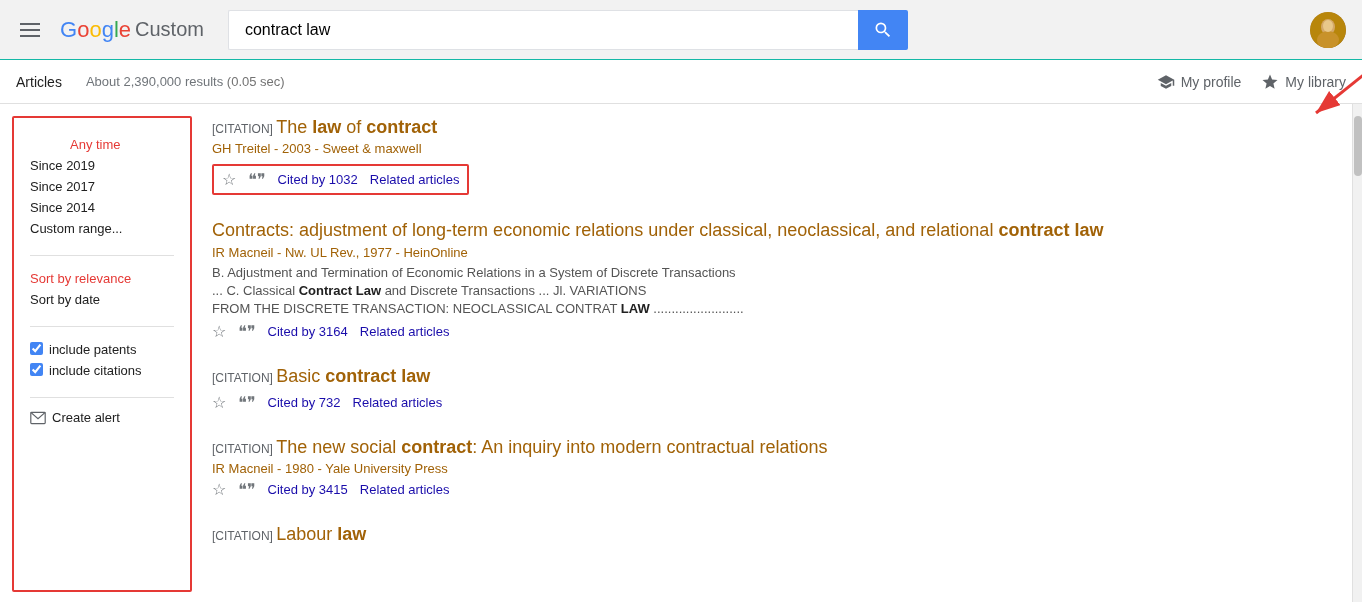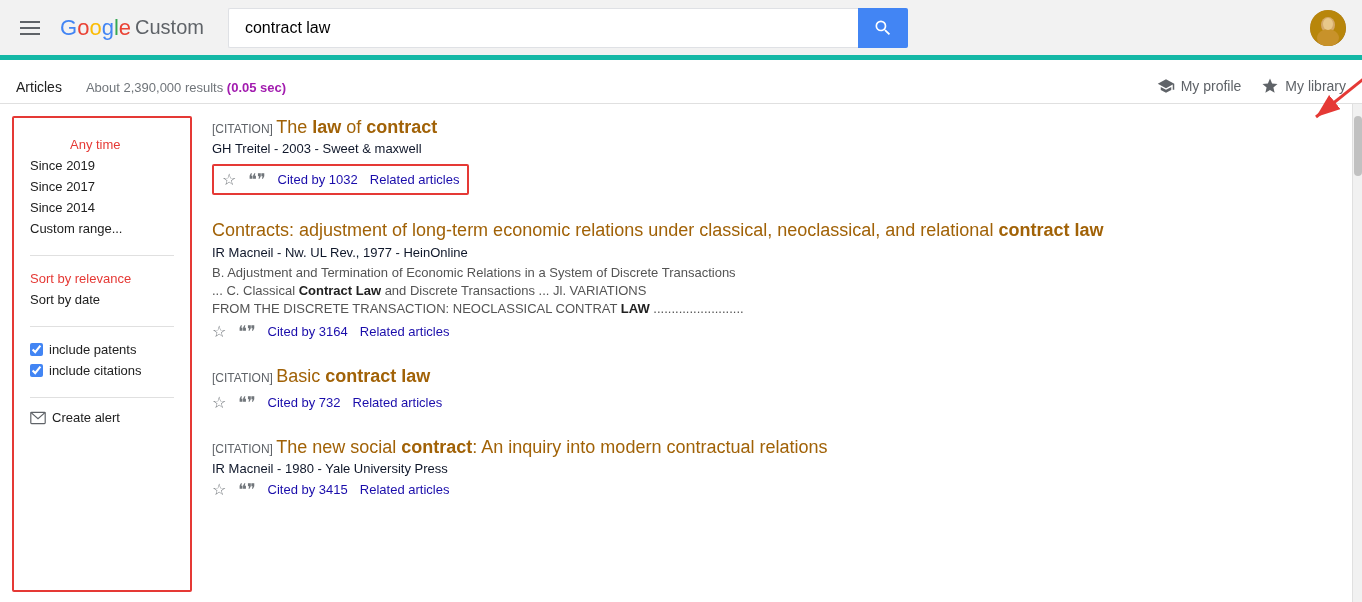--- a/index.html
+++ b/index.html
@@ -4,21 +4,21 @@
   <style>
     * { box-sizing: border-box; margin: 0; padding: 0; }
     body { font-family: Arial, sans-serif; font-size: 14px; background: #fff; color: #212121; }
 
     
     .top-bar {
       display: flex;
       align-items: center;
       padding: 8px 16px;
       background: #f2f2f2;
-      border-bottom: 5px solid #14b8a6;
+      border-bottom: 1px solid #14b8a6;
       height: 60px;
       gap: 16px;
     }
     .hamburger-icon {
       display: flex; flex-direction: column; gap: 4px; cursor: pointer; padding: 4px;
     }
     .hamburger-icon span {
       display: block; width: 20px; height: 2px; background: #5f6368;
     }
     .logo-container {
@@ -70,32 +70,32 @@
     .avatar-img {
       width: 100%; height: 100%;
       background: radial-gradient(circle at 40% 35%, #c8a060 30%, #7a5010 100%);
       display: flex; align-items: center; justify-content: center;
       color: #fff; font-size: 18px;
     }
 
     
     .sub-bar {
       display: flex;
-      align-items: flex-end;
+      align-items: center;
       padding: 8px 16px;
       border-bottom: 1px solid #e0e0e0;
       height: 44px;
     }
     .articles-label {
       font-size: 14px; color: #212121; font-weight: 500; margin-right: 24px;
     }
     .results-info {
       font-size: 13px; color: #70757a;
     }
-    .results-info strong { font-weight: bold; color: #a21caf; }
+    .results-info strong { font-weight: normal; color: #737373; }
     .sub-bar-right {
       margin-left: auto; display: flex; align-items: center; gap: 20px;
     }
     .my-profile-btn, .my-library-btn {
       display: flex; align-items: center; gap: 6px;
       font-size: 14px; color: #5f6368; cursor: pointer; text-decoration: none;
     }
 
     
     .main-content {
@@ -118,21 +118,21 @@
       padding: 3px 0; cursor: pointer; text-decoration: none;
     }
     .sidebar-item.active { color: #e53935; font-weight: 500; margin-left: 40px; }
     .sidebar-divider { border: none; border-top: 1px solid #e0e0e0; margin: 12px 0; }
     .sort-item {
       display: block; font-size: 13px; color: #212121;
       padding: 3px 0; cursor: pointer;
     }
     .sort-item.active { color: #e53935; }
     .checkbox-item {
-      display: flex; align-items: center; gap: 6px;
+      display: flex; gap: 6px;
       font-size: 13px; color: #212121; padding: 3px 0; cursor: pointer;
     }
     .checkbox-item input { width: 13px; height: 13px; accent-color: #4285f4; }
     .create-alert {
       display: flex; align-items: center; gap: 6px;
       font-size: 13px; color: #212121; cursor: pointer; margin-top: 8px;
     }
 
     
     .results-pane {
@@ -144,21 +144,21 @@
     }
     .result-citation-badge {
       font-size: 12px; color: #5f6368; font-weight: 500;
     }
     .result-title {
       font-size: 18px; color: #a16207; cursor: pointer; font-weight: 400;
       line-height: 1.3;
     }
     .result-title b { font-weight: 700; }
     .result-meta {
-      font-size: 13px; color: #0f172a; margin: 2px 0 4px 0;
+      font-size: 13px; color: #a16207; margin: 2px 0 4px 0;
     }
     .result-snippet {
       font-size: 13px; color: #545454; line-height: 1.4; margin: 4px 0;
     }
     .result-snippet b { font-weight: 700; color: #212121; }
     .result-actions {
       display: flex; align-items: center; gap: 12px; margin-top: 4px;
     }
     .star-icon {
       color: #70757a; font-size: 16px; cursor: pointer;
@@ -374,20 +374,28 @@
         </div>
         <div class="result-meta">IR Macneil - 1980 - Yale University Press</div>
         <div class="result-actions">
           <span class="star-icon">☆</span>
           <span class="quote-icon" style="font-size:16px; color:#70757a;">❝❞</span>
           <a class="cite-count">Cited by 3415</a>
           <a class="related-link">Related articles</a>
         </div>
       </div>
 
+      <div class="result-item">
+        <div>
+          <span class="result-citation-badge">[CITATION] </span>
+          <a class="result-title">
+            Labour <b>law</b>
+          </a>
+        </div>
+      </div>
 
     </div>
 
     <div class="scrollbar" style="height:500px; position:relative;">
       <div style="width:8px; height:60px; background:#c1c1c1; border-radius:4px; margin: 2px auto; position:absolute; top:10px; left:1px;"></div>
     </div>
   </div>
 
 </div>
 

